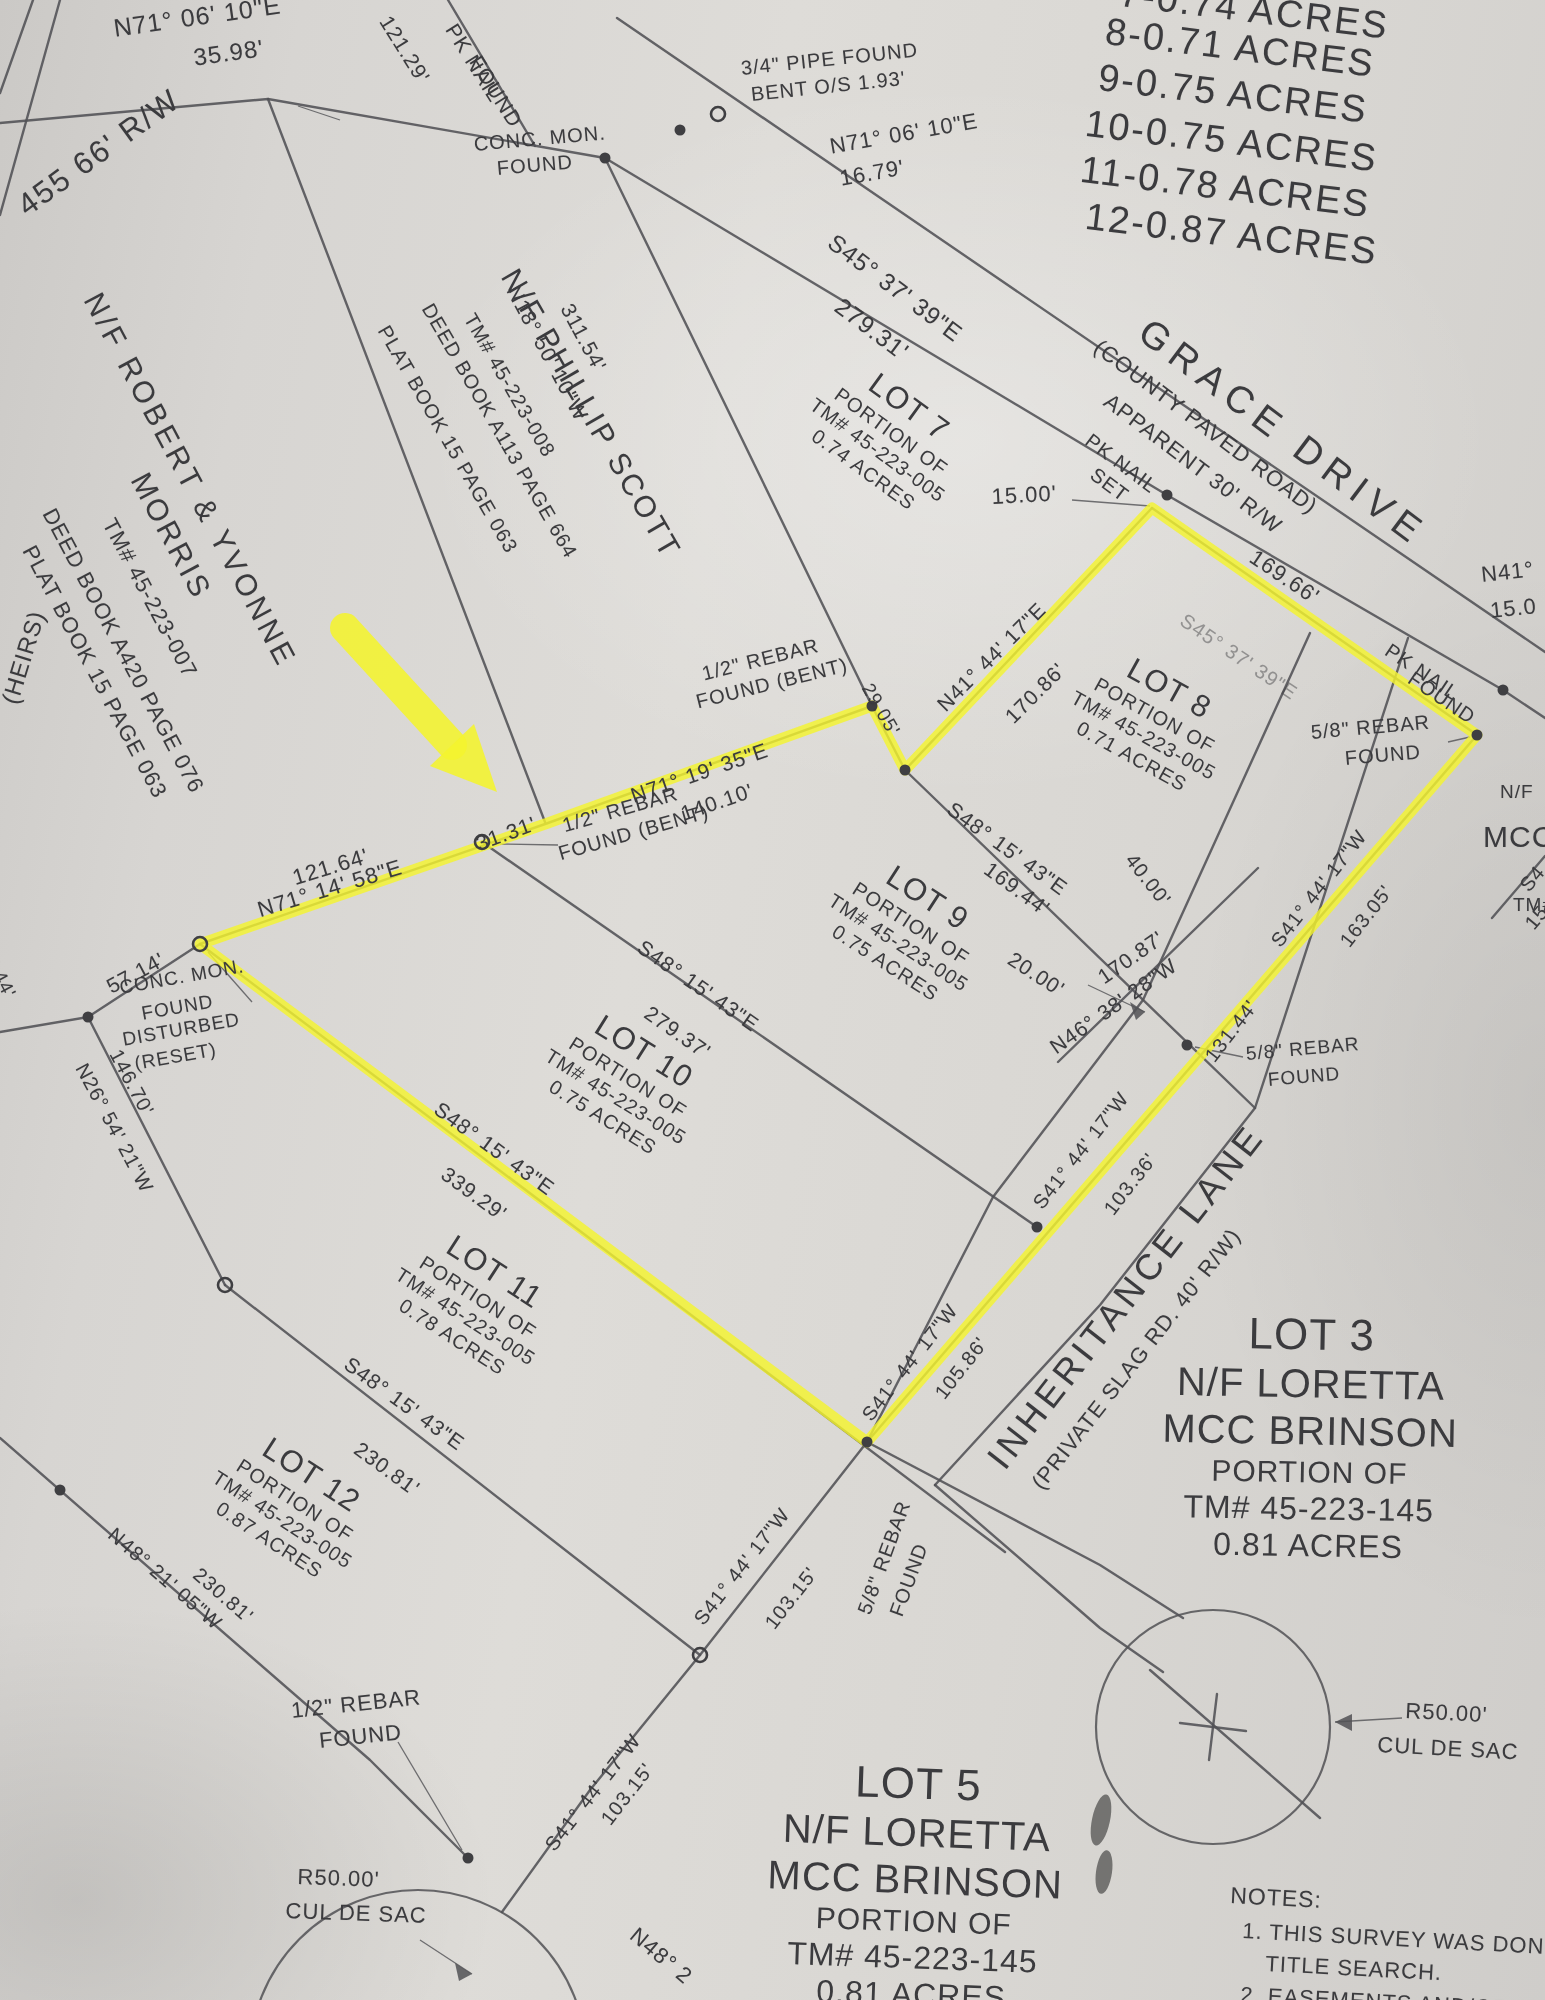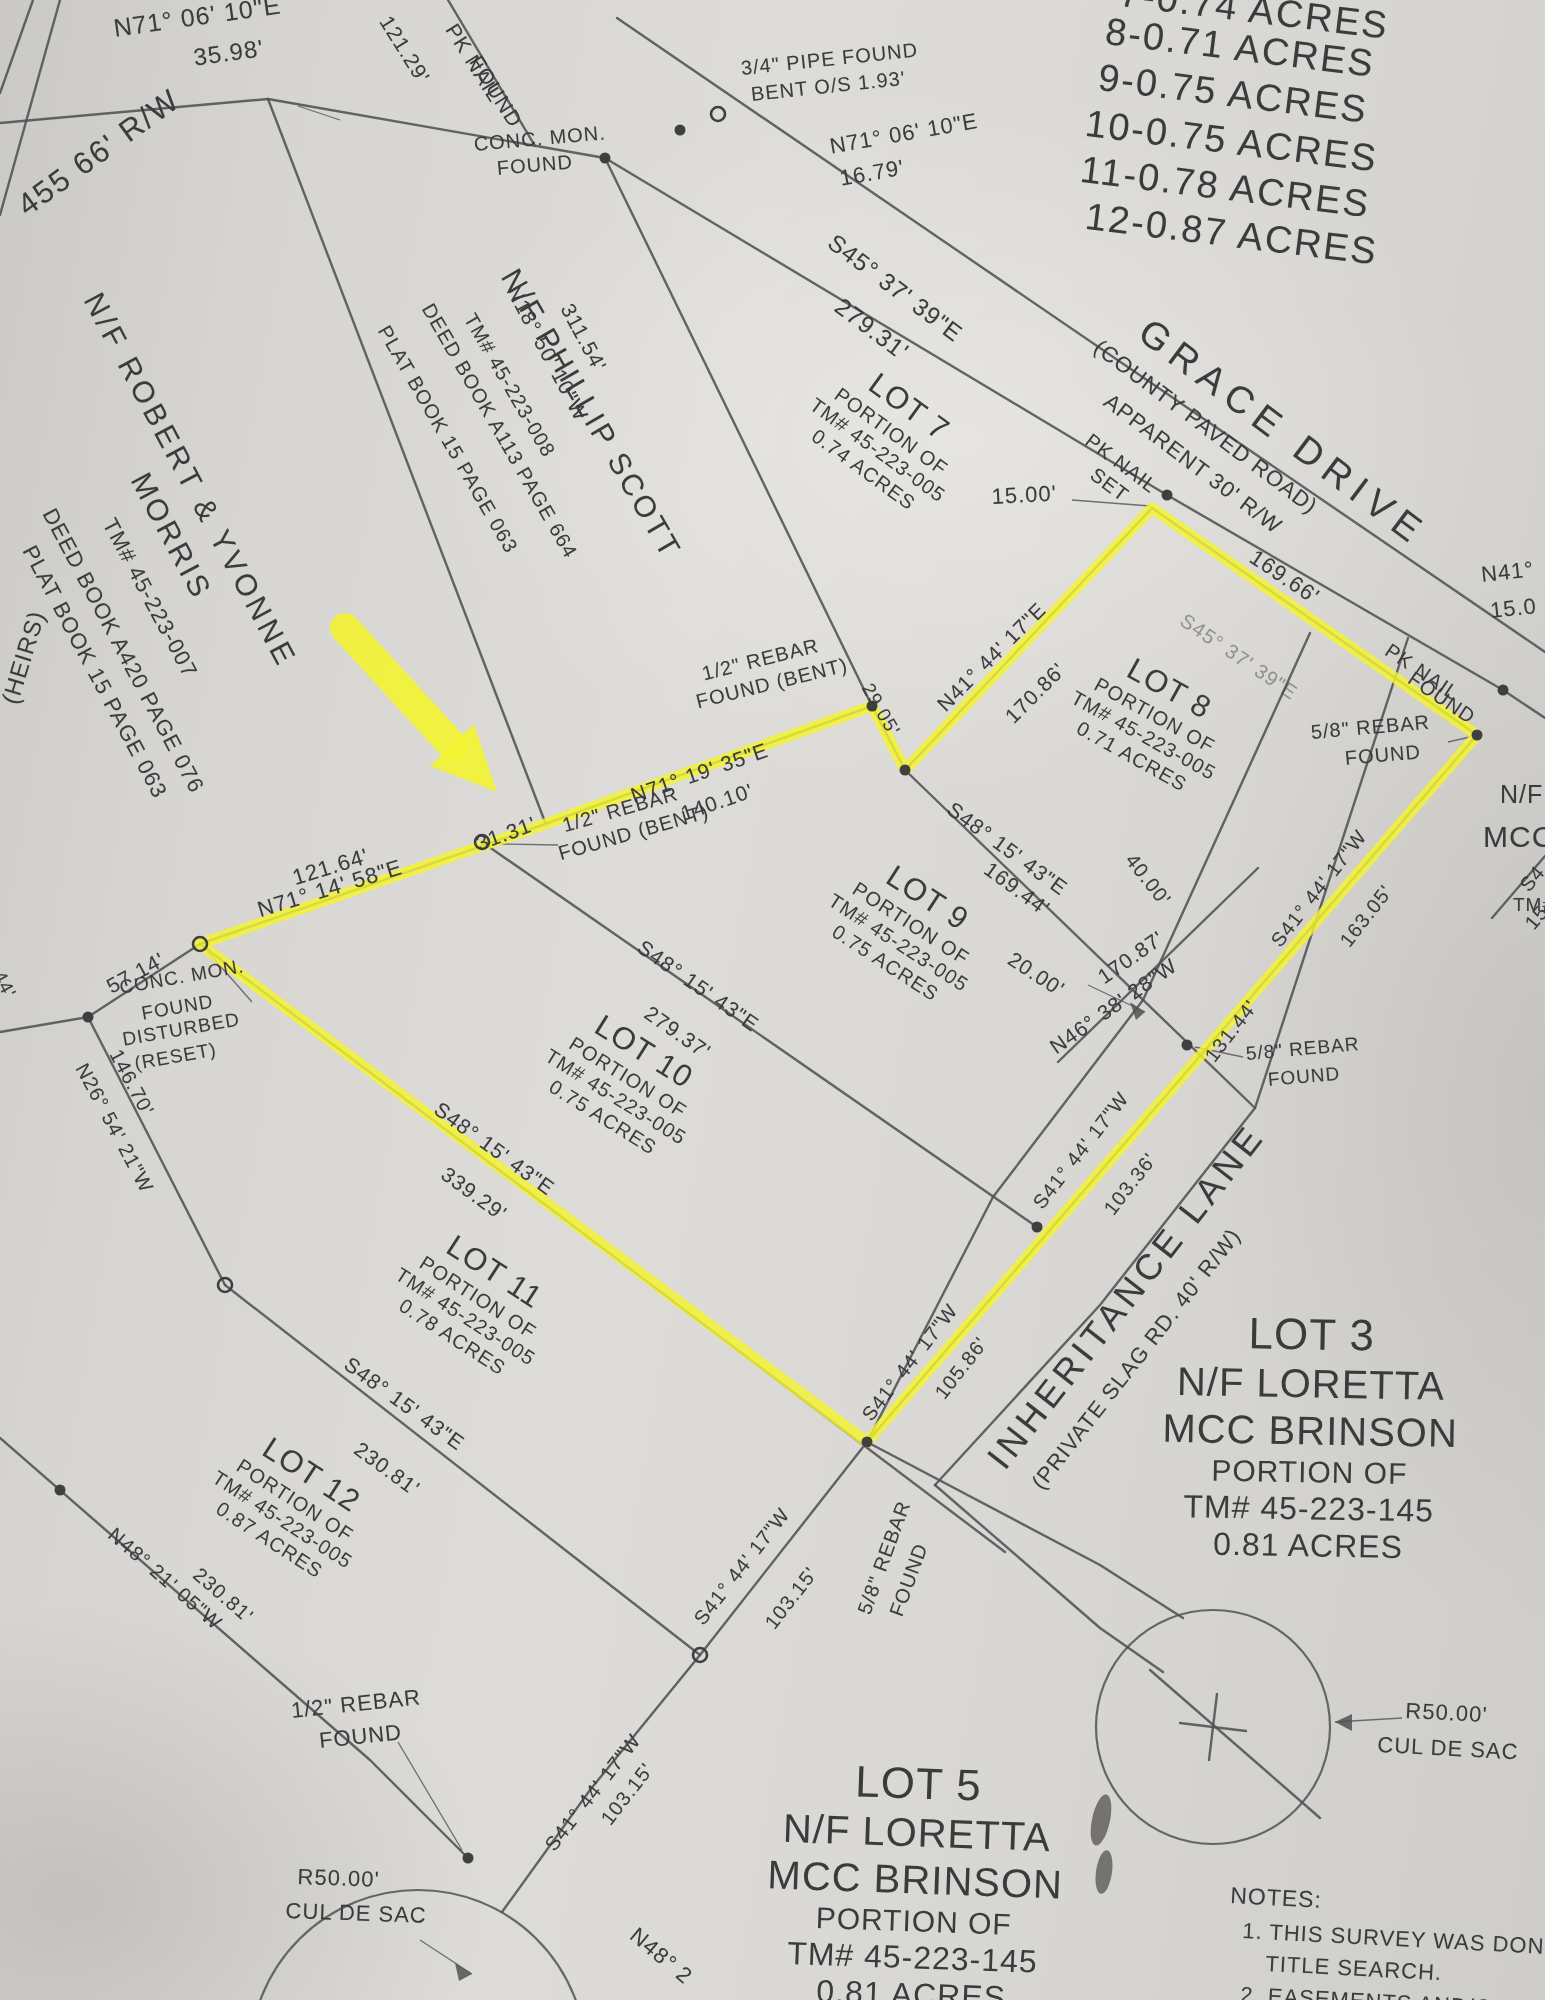--- a/index.html
+++ b/index.html
@@ -122,21 +122,21 @@
       <div class="lbl" style="left: 933px; top: 700px; font-size: 21px; transform: rotate(-45deg);">N41° 44' 17"E</div>
       <div class="lbl" style="left: 1001px; top: 712px; font-size: 21px; transform: rotate(-45deg);">170.86'</div>
       <div class="lbl" style="left: 1258px; top: 546px; font-size: 22px; transform: rotate(34deg);">169.66'</div>
       <div class="lbl" style="left: 1188px; top: 610px; font-size: 20px; transform: rotate(34deg); opacity: 0.45;">S45° 37' 39"E</div>
       <div class="lbl" style="left: 1393px; top: 640px; font-size: 20px; transform: rotate(34deg);">PK NAIL</div>
       <div class="lbl" style="left: 1416px; top: 668px; font-size: 20px; transform: rotate(34deg);">FOUND</div>
       <div class="lbl" style="left: 1310px; top: 722px; font-size: 20px; transform: rotate(-5deg);">5/8" REBAR</div>
       <div class="lbl" style="left: 1344px; top: 748px; font-size: 20px; transform: rotate(-5deg);">FOUND</div>
       <div class="lbl" style="left: 1480px; top: 564px; font-size: 22px; transform: rotate(-6deg);">N41°</div>
       <div class="lbl" style="left: 1489px; top: 600px; font-size: 22px; transform: rotate(-6deg);">15.0</div>
-      <div class="lbl" style="left: 1500px; top: 782px; font-size: 25px;">N/F</div>
+      <div class="lbl" style="left: 1500px; top: 782px; font-size: 19px;">N/F</div>
       <div class="lbl" style="left: 1483px; top: 822px; font-size: 30px;">MCC</div>
       <div class="lbl" style="left: 1513px; top: 895px; font-size: 19px;">TM#</div>
       <div class="lbl" style="left: 700px; top: 664px; font-size: 20px; transform: rotate(-14deg);">1/2" REBAR</div>
       <div class="lbl" style="left: 694px; top: 692px; font-size: 20px; transform: rotate(-14deg);">FOUND (BENT)</div>
       <div class="lbl" style="left: 875px; top: 680px; font-size: 19px; transform: rotate(60deg);">29.05'</div>
       <div class="lbl" style="left: 628px; top: 786px; font-size: 21px; transform: rotate(-19deg);">N71° 19' 35"E</div>
       <div class="lbl" style="left: 678px; top: 804px; font-size: 21px; transform: rotate(-19deg);">140.10'</div>
       <div class="lbl" style="left: 560px; top: 816px; font-size: 20px; transform: rotate(-16deg);">1/2" REBAR</div>
       <div class="lbl" style="left: 556px; top: 844px; font-size: 20px; transform: rotate(-16deg);">FOUND (BENT)</div>
       <div class="lbl" style="left: 473px; top: 834px; font-size: 21px; transform: rotate(-20deg);">31.31'</div>

